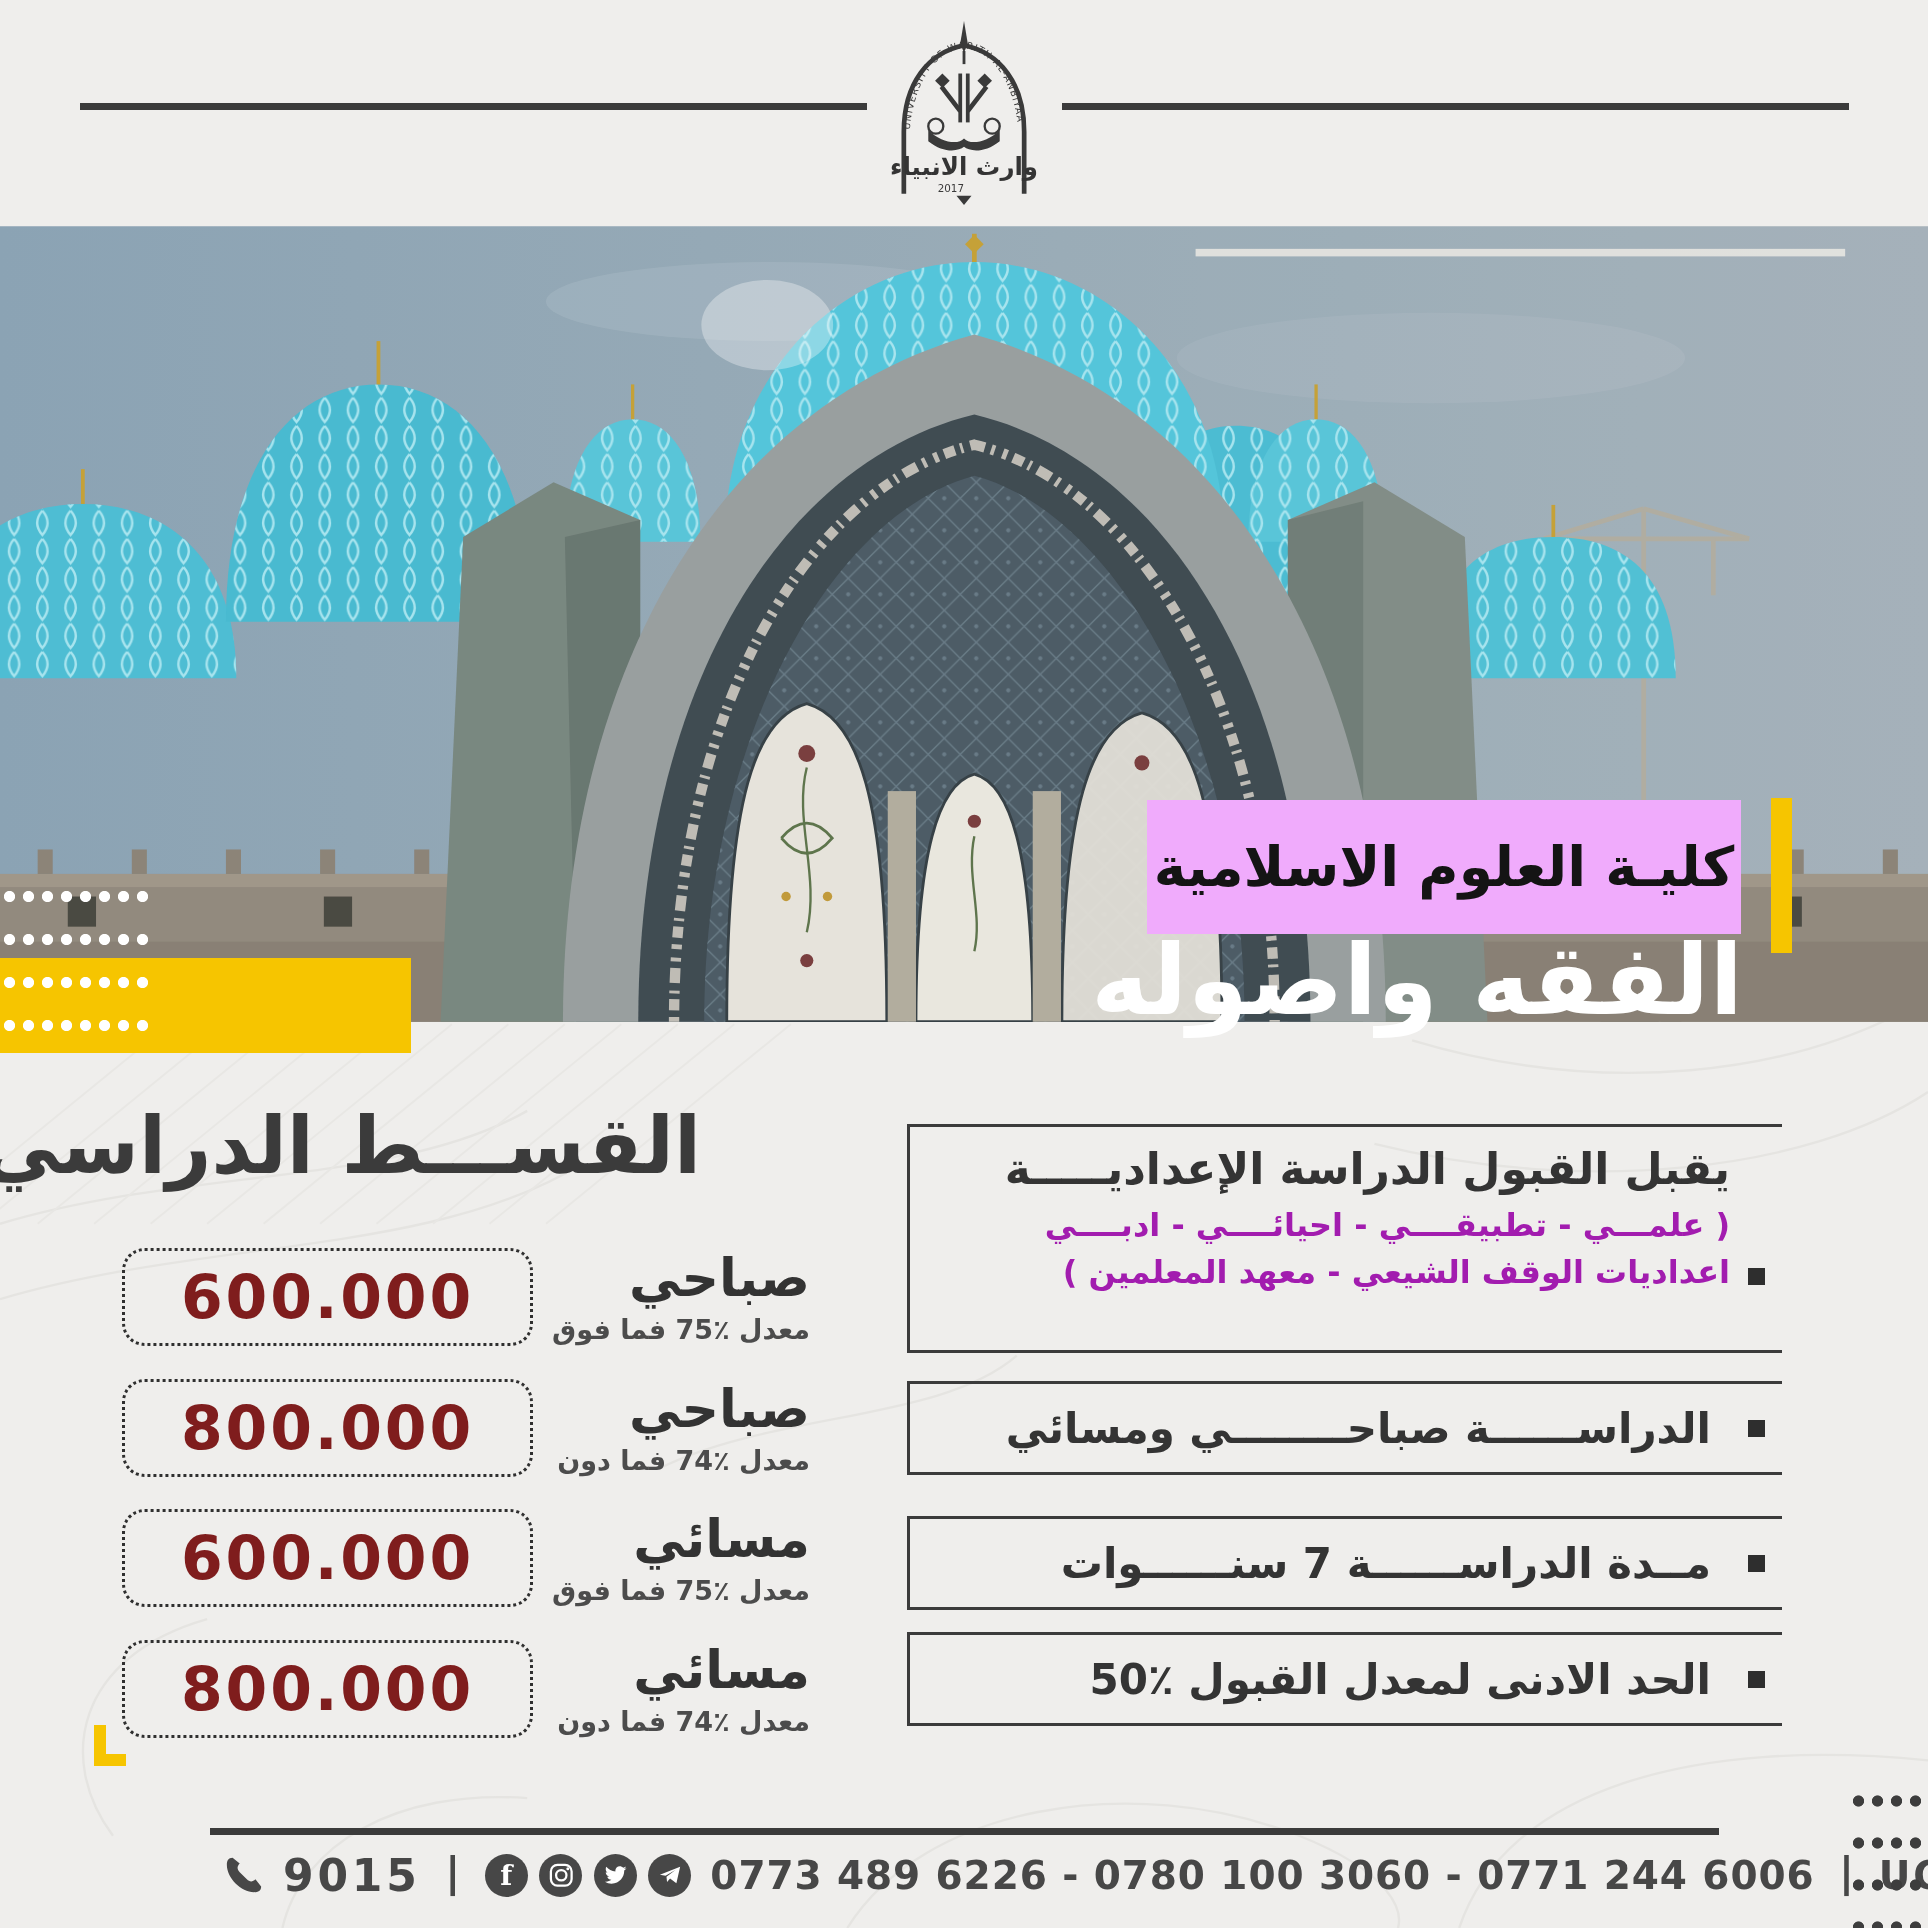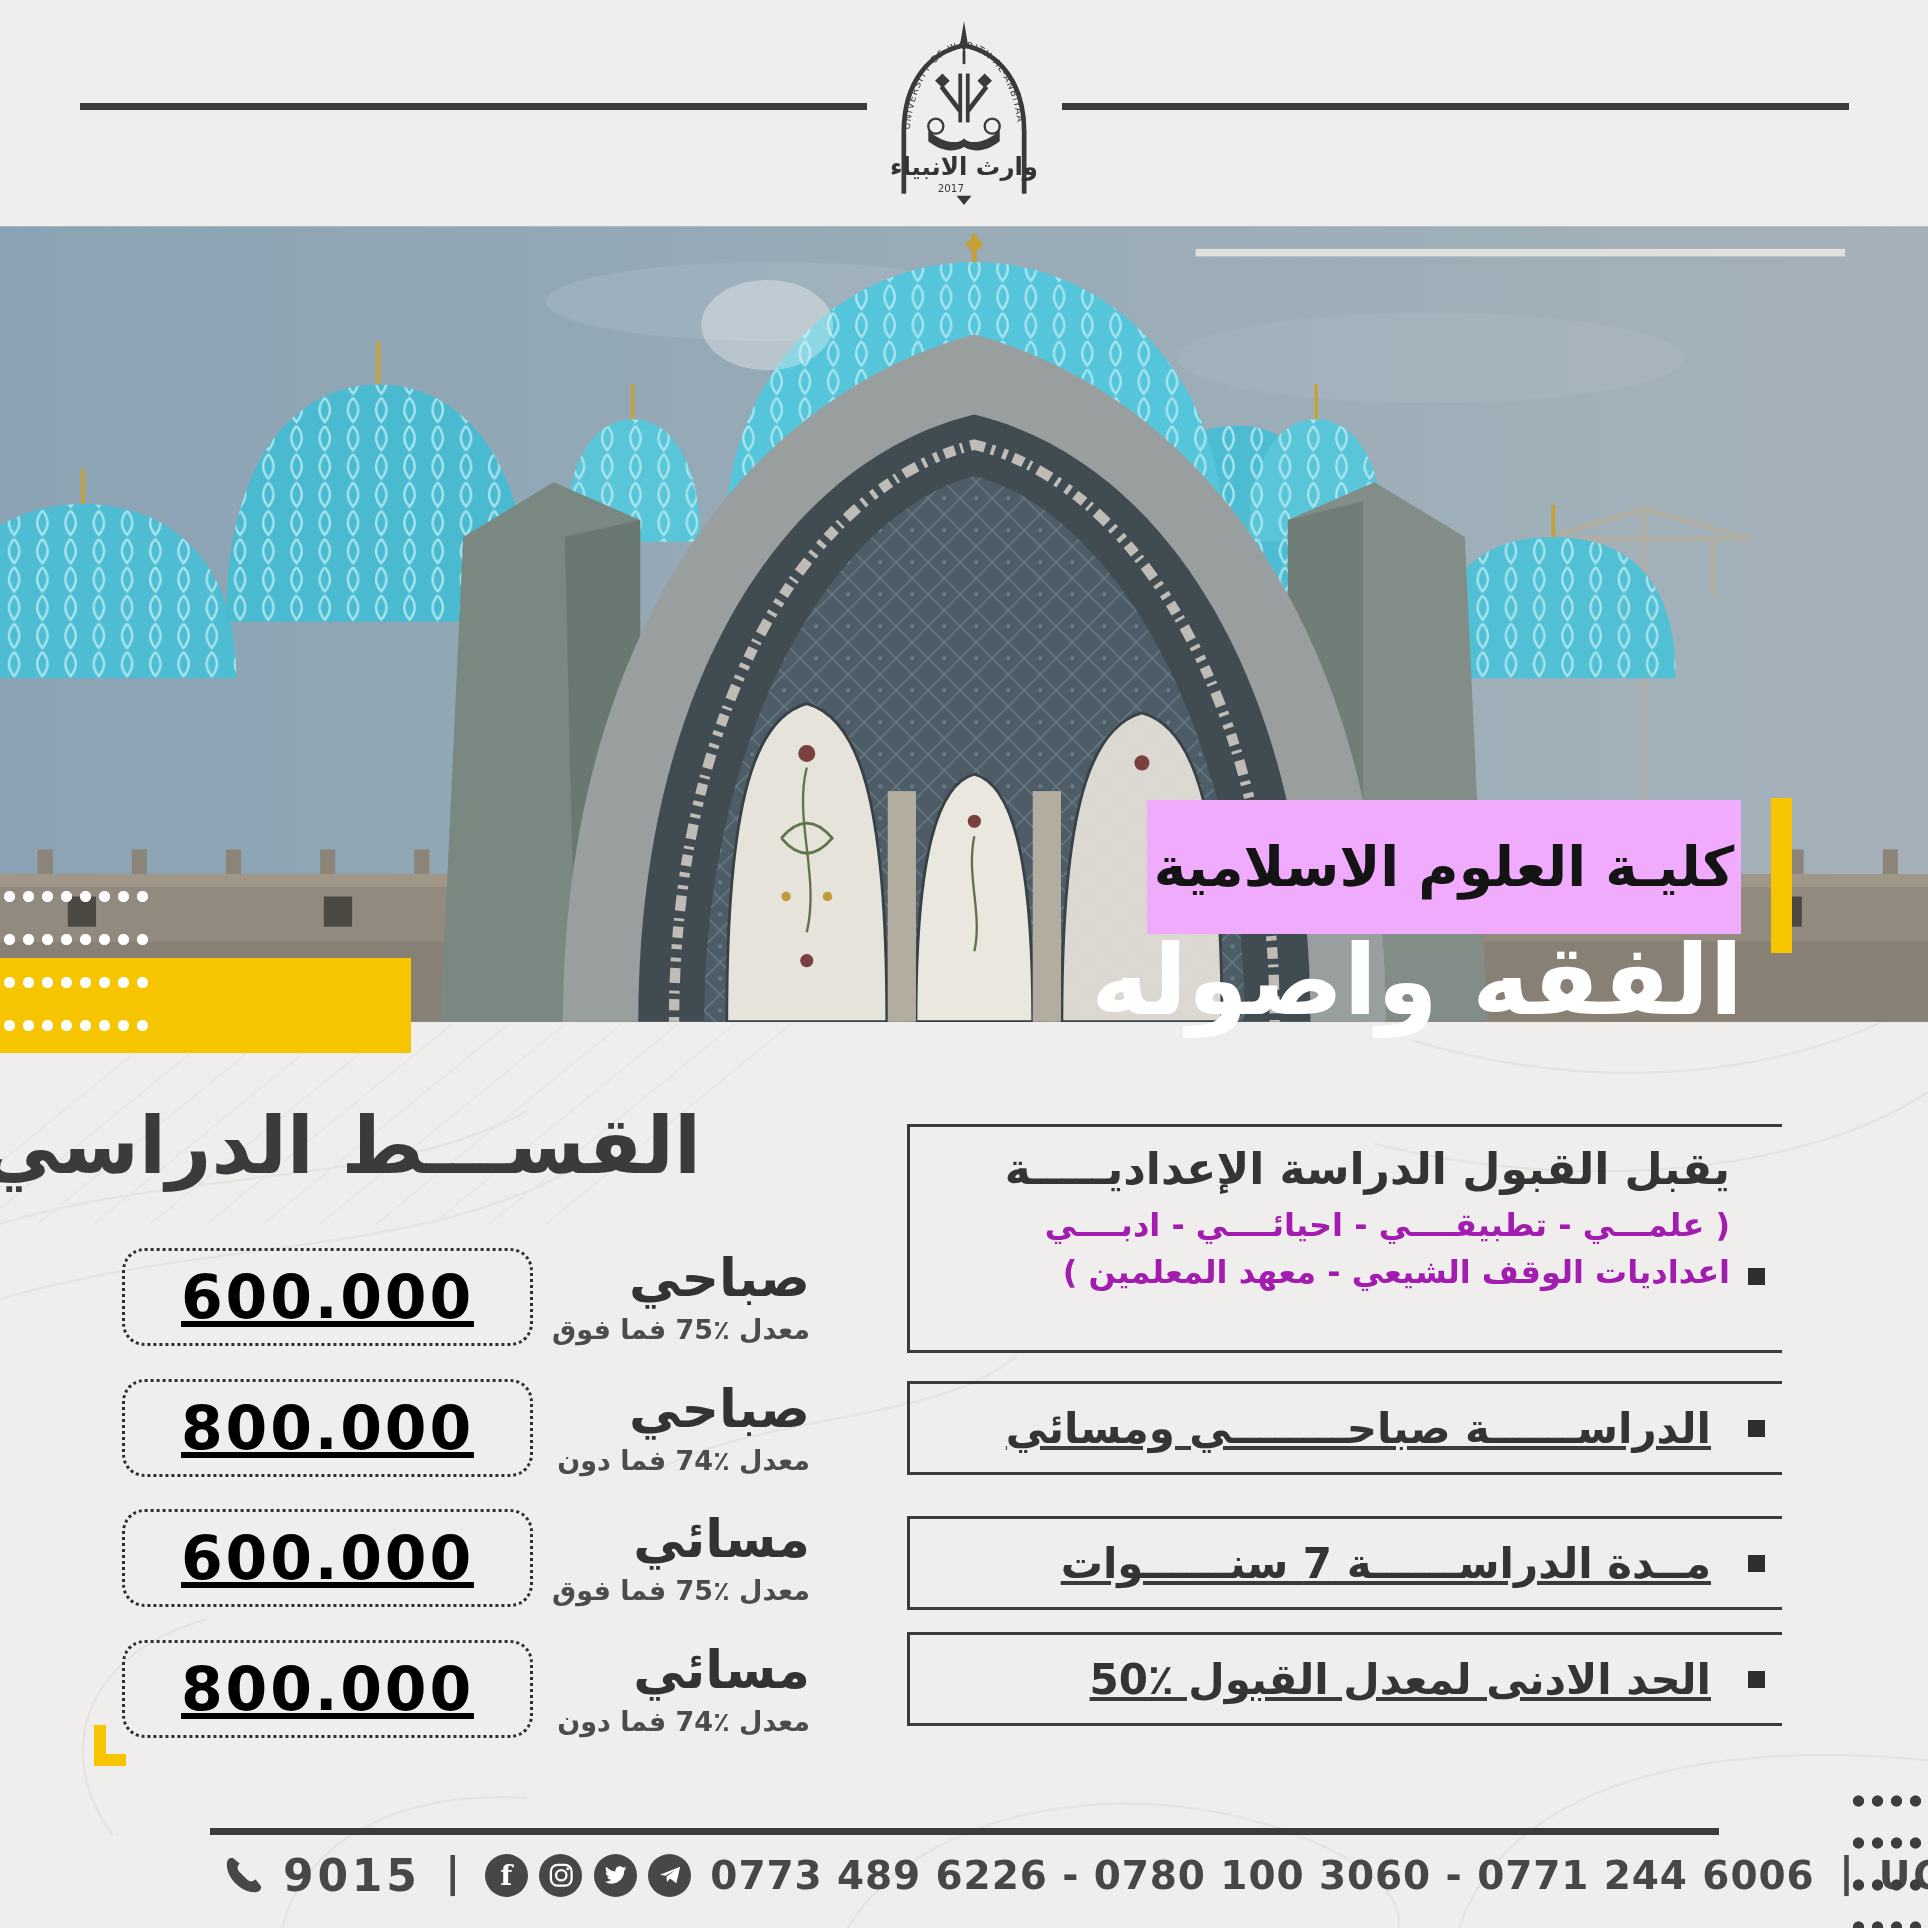--- a/index.html
+++ b/index.html
@@ -19,34 +19,34 @@
   .dotsheet{position:absolute;background-image:radial-gradient(circle,#ffffff 5.2px,rgba(255,255,255,0) 6px);
             background-size:19px 43px;background-position:0 0;}
   .dotgrid{position:absolute;background-image:radial-gradient(circle,#3d3d3d 5.2px,rgba(0,0,0,0) 6px);
            background-size:19px 42px;}
   
   .tuition-title{position:absolute;right:1227px;top:1100px;width:659px;text-align:center;
                  font-size:79px;font-weight:bold;color:#3b3b3b;white-space:nowrap;}
   .fee-row{position:absolute;left:0;width:829px;height:100px;}
   .fee-box{position:absolute;left:122px;top:0;width:411px;height:98px;border:3.8px dotted #2f2f2f;
            border-radius:22.6px;box-sizing:border-box;display:flex;align-items:center;justify-content:center;}
-  .fee-box .amount{font-size:60px;font-weight:bold;color:#000000;letter-spacing:2.8px;text-decoration:underline;}
+  .fee-box .amount{font-size:60px;font-weight:bold;color:#7f1d1d;letter-spacing:2.8px;}
   .fee-label{position:absolute;left:530px;top:0;width:280px;text-align:right;direction:rtl;}
   .fee-label .shift{font-size:52px;font-weight:bold;color:#333;line-height:60px;}
   .fee-label .cond{font-size:27px;font-weight:bold;color:#4c4c4c;margin-top:5.6px;white-space:nowrap;}
   .lbracket{position:absolute;left:94px;top:1725px;width:32px;height:41px;
             border-left:12.2px solid #f6c500;border-bottom:12.2px solid #f6c500;box-sizing:border-box;}
   
   .info{position:absolute;left:907px;width:875px;border:3.8px solid #3b3b3b;border-right:none;
         box-sizing:border-box;direction:rtl;}
   .info .bullet{position:absolute;left:auto;right:17px;width:17px;height:17px;background:#2e2e2e;}
   .intro{top:1124px;height:229px;padding:9.4px 52px 0 9.4px;}
   .intro .l1{font-size:44px;font-weight:bold;color:#343434;line-height:66px;}
   .intro .l2,.intro .l3{font-size:32px;font-weight:bold;color:#a21caf;line-height:47px;padding-left:38px;}
-  .inforow{height:94px;display:flex;align-items:center;text-decoration:underline;}
+  .inforow{height:94px;display:flex;align-items:center;}
   .inforow .txt{font-size:42px;font-weight:bold;color:#343434;padding-right:71px;white-space:nowrap;}
   
   .footer-row{position:absolute;left:224px;top:1847px;height:56px;display:flex;align-items:center;
               gap:19px;direction:ltr;color:#474747;}
   .hotline{font-size:44px;font-weight:bold;letter-spacing:3.8px;}
   .fsep{font-size:41px;font-weight:bold;padding:0 5.6px;transform:translateY(-2.8px);}
   .soc{width:43px;height:43px;border-radius:50%;background:#474747;display:flex;align-items:center;
        justify-content:center;margin-left:-7.5px;}
   .soc svg{display:block;}
   .soc .fb{color:#fff;font-size:28px;font-weight:bold;font-family:"DejaVu Serif",serif;}

